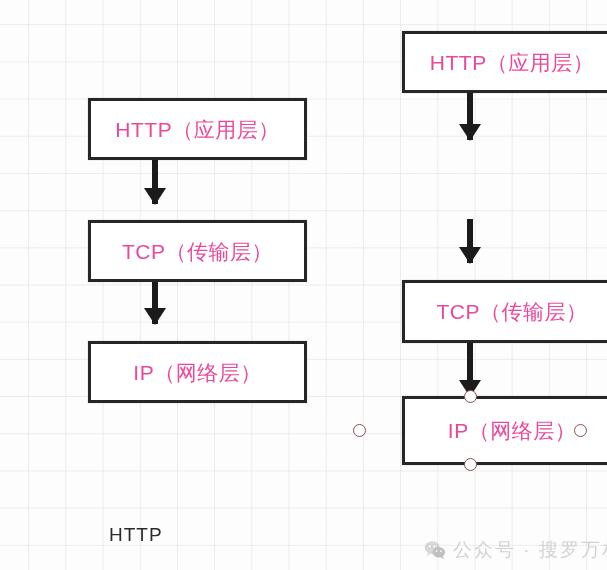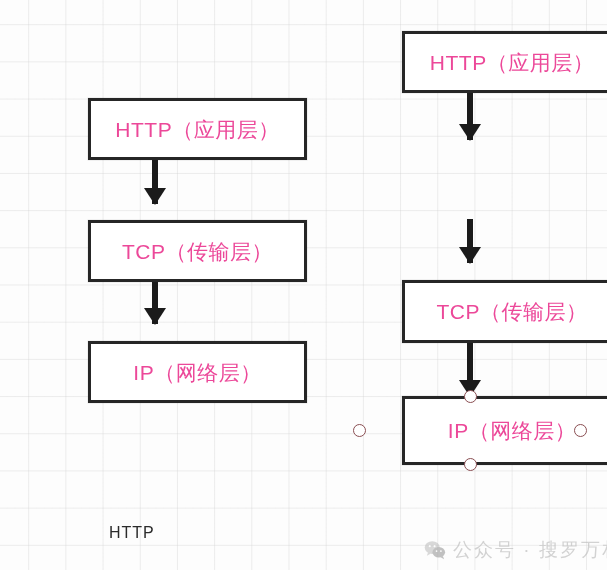--- a/index.html
+++ b/index.html
@@ -68,21 +68,21 @@
     height: 13px;
     box-sizing: border-box;
     border-radius: 50%;
     background: #ffffff;
     border: 1.6px solid #8a4e52;
   }
 
   
   .caption {
     position: absolute;
-    font-size: 16px;
+    font-size: 19px;
     color: #2b2b2b;
     letter-spacing: 1px;
     white-space: nowrap;
   }
 
   
   #watermark {
     position: absolute;
     display: flex;
     align-items: center;

